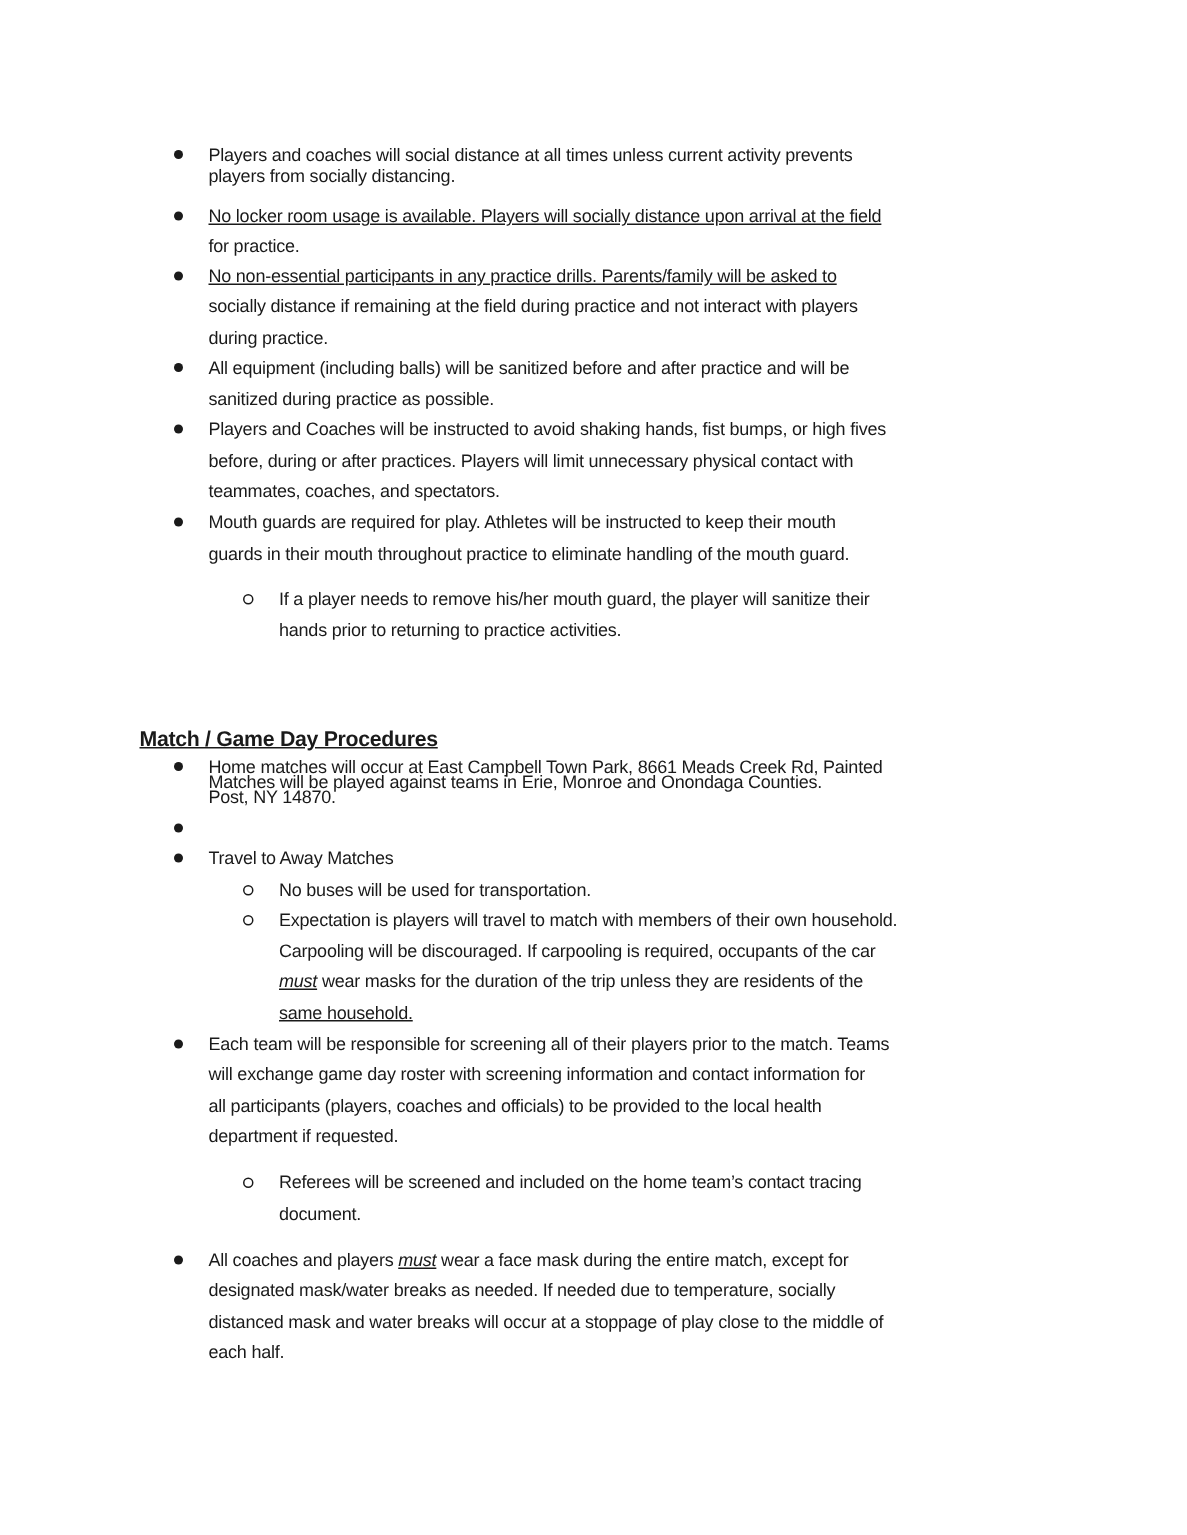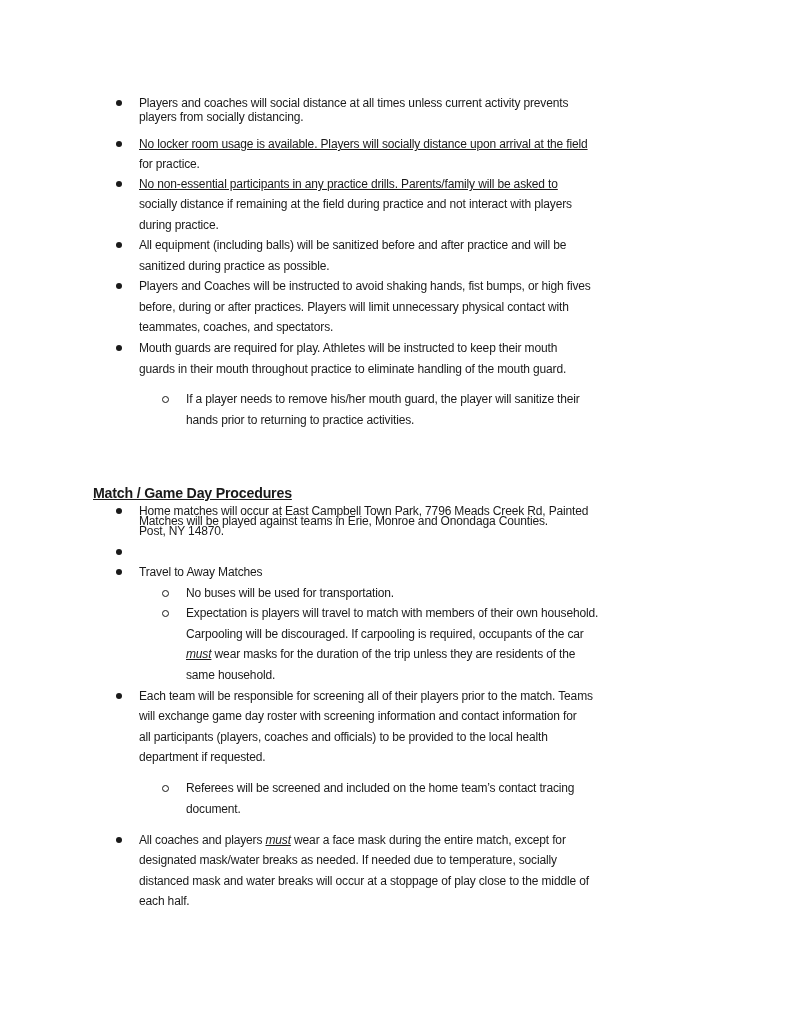--- a/index.html
+++ b/index.html
@@ -47,39 +47,39 @@
 
     <span class="circle" style="left:162px;top:396px;"></span>
     <div class="line" style="left:186px;top:389px;">If a player needs to remove his/her mouth guard, the player will sanitize their</div>
     <div class="line" style="left:186px;top:410px;">hands prior to returning to practice activities.</div>
   </div>
 
   <div>
     <div class="heading" style="left:93px;top:483px;">Match / Game Day Procedures</div>
 
     <span class="bullet" style="left:116px;top:508px;"></span>
-    <div class="line" style="left:139px;top:501px;">Home matches will occur at East Campbell Town Park, 7796 Meads Creek Rd, Painted</div>
+    <div class="line" style="left:139px;top:501px;">Home matches will occur at East Campbell Town Park, 8661 Meads Creek Rd, Painted</div>
     <div class="line" style="left:139px;top:521px;">Post, NY 14870.</div>
 
     <span class="bullet" style="left:116px;top:549px;"></span>
     <div class="line" style="left:139px;top:511px;">Matches will be played against teams in Erie, Monroe and Onondaga Counties.</div>
 
     <span class="bullet" style="left:116px;top:569px;"></span>
     <div class="line" style="left:139px;top:562px;">Travel to Away Matches</div>
 
     <span class="circle" style="left:162px;top:590px;"></span>
     <div class="line" style="left:186px;top:583px;">No buses will be used for transportation.</div>
 
     <span class="circle" style="left:162px;top:610px;"></span>
     <div class="line" style="left:186px;top:603px;">Expectation is players will travel to match with members of their own household.</div>
     <div class="line" style="left:186px;top:624px;">Carpooling will be discouraged. If carpooling is required, occupants of the car</div>
     <div class="line" style="left:186px;top:644px;">
       <span class="em">must</span><span> wear masks for the duration of the trip unless they are residents of the</span>
     </div>
-    <div class="line" style="left:186px;top:665px;">same household.</div>
+    <div class="line" style="left:186px;top:665px;text-decoration:underline;">same household.</div>
 
     <span class="bullet" style="left:116px;top:693px;"></span>
     <div class="line" style="left:139px;top:686px;">Each team will be responsible for screening all of their players prior to the match. Teams</div>
     <div class="line" style="left:139px;top:706px;">will exchange game day roster with screening information and contact information for</div>
     <div class="line" style="left:139px;top:727px;">all participants (players, coaches and officials) to be provided to the local health</div>
     <div class="line" style="left:139px;top:747px;">department if requested.</div>
 
     <span class="circle" style="left:162px;top:785px;"></span>
     <div class="line" style="left:186px;top:778px;">Referees will be screened and included on the home team’s contact tracing</div>
     <div class="line" style="left:186px;top:799px;">document.</div>

